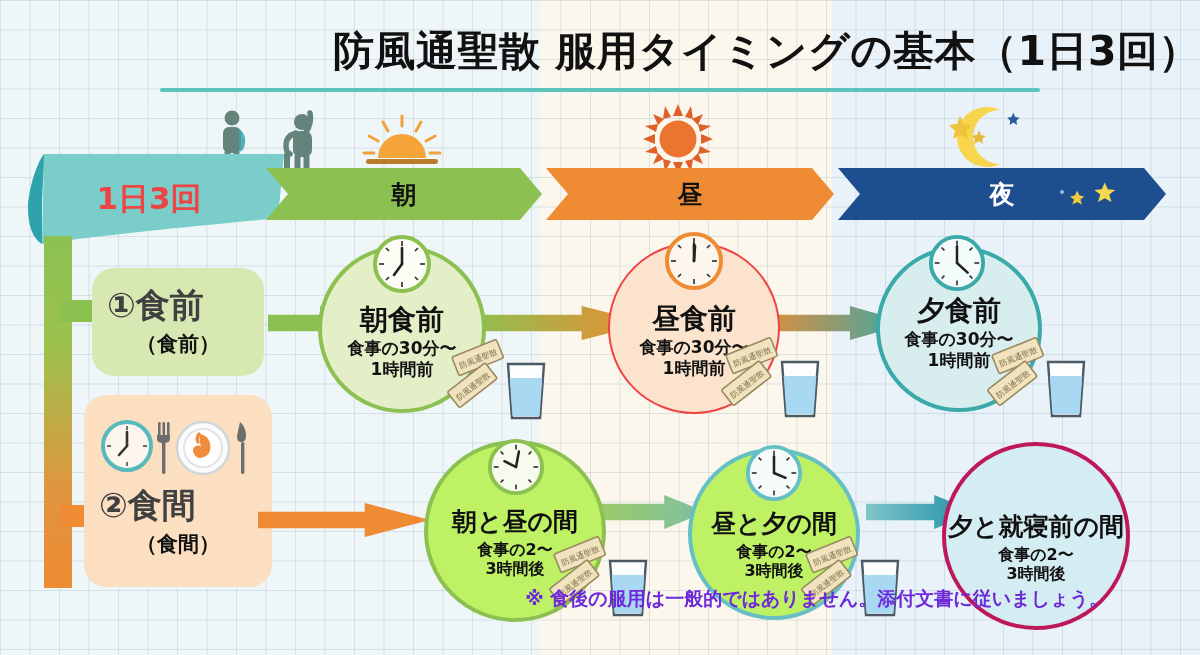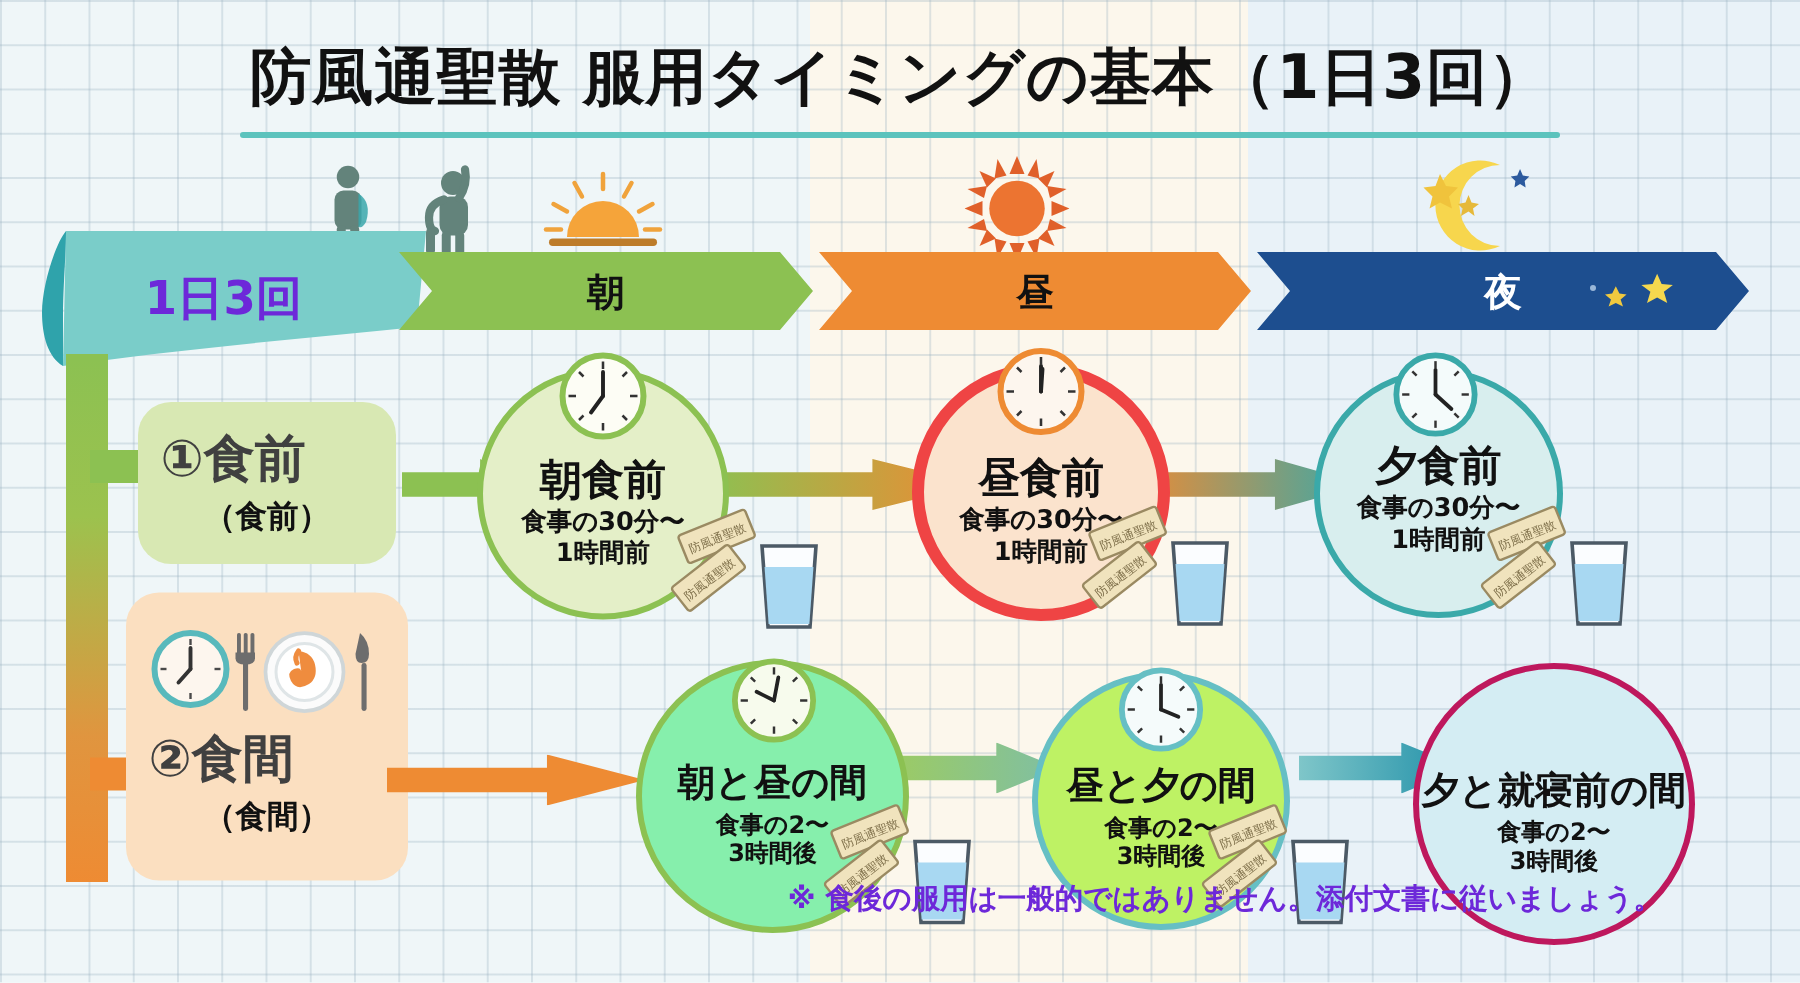--- a/index.html
+++ b/index.html
@@ -19,42 +19,42 @@
     position:absolute;inset:0;
     background-image:
       linear-gradient(to right, rgba(150,175,190,.30) 1px, transparent 1px),
       linear-gradient(to bottom, rgba(150,175,190,.30) 1px, transparent 1px);
     background-size:29.5px 29.5px;
     pointer-events:none;
   }
 
   
   .title{
-    position:absolute;left:0;right:0;top:24px;text-align:center;
+    position:absolute;left:0;right:0;top:24px;text-align:right;
     font-size:41px;font-weight:bold;color:#111;letter-spacing:.5px;
     white-space:nowrap;
   }
   .title-rule{
     position:absolute;left:160px;width:880px;top:88px;height:4px;
     background:#5cc3bd;border-radius:2px;
   }
 
   
   .person{position:absolute;}
 
   
   .icon-sunrise{position:absolute;left:358px;top:112px;width:88px;height:58px;}
   .icon-sun{position:absolute;left:643px;top:104px;width:70px;height:70px;}
   .icon-moon{position:absolute;left:934px;top:104px;width:92px;height:66px;}
 
   
   .ribbon{position:absolute;left:28px;top:152px;width:260px;height:98px;}
   .ribbon-text{
     position:absolute;left:64px;top:178px;width:170px;text-align:center;
-    font-size:31px;font-weight:bold;color:#6d28d9;z-index:6;
+    font-size:31px;font-weight:bold;color:#ef4444;z-index:6;
   }
 
   
   .chev{
     position:absolute;top:168px;height:52px;
     display:flex;align-items:center;justify-content:center;
     font-size:25px;font-weight:bold;
     clip-path:polygon(0 0, calc(100% - 22px) 0, 100% 50%, calc(100% - 22px) 100%, 0 100%, 22px 50%);
   }
   .chev-morning{left:266px;width:276px;background:#8cc152;color:#111;}
@@ -282,21 +282,21 @@
       <text x="40" y="22" font-size="8" fill="#7d6e49" text-anchor="middle">防風通聖散</text>
     </g>
     <g transform="rotate(-38 30 52)">
       <rect x="6" y="36" width="48" height="20" rx="2" fill="#f0e3bd" stroke="#9a8a62" stroke-width="1.6"></rect>
       <text x="30" y="50" font-size="8" fill="#7d6e49" text-anchor="middle">防風通聖散</text>
     </g>
     <path d="M62 26 h36 l-4 54 h-28z" fill="#fbfdff" stroke="#4c5a66" stroke-width="2.4"></path>
     <path d="M63.7 40 h32.6 l-2.7 38 h-27.2z" fill="#a8d8f2"></path>
   </svg>
 
-  <div class="circle" style="left:608px;top:242px;width:172px;height:172px;background:#fbe3cd;border:8px solid #ef4444;">
+  <div class="circle" style="left:608px;top:242px;width:172px;height:172px;background:#fbe3cd;border:2px solid #ef4444;">
     <div class="c-title" style="margin-top:26px;">昼食前</div>
     <div class="c-sub">
       <span>食事の30分〜</span><br>
       <span>1時間前</span>
     </div>
   </div>
   <svg class="clockwrap" style="left:664px;top:231px;" width="60" height="60" viewBox="0 0 60 60">
     <circle cx="30" cy="30" r="27" fill="#fdf6ee" stroke="#ee8b33" stroke-width="4"></circle>
     <g stroke="#333" stroke-width="1.7">
       <line x1="30" y1="7" x2="30" y2="12"></line>
@@ -356,21 +356,21 @@
       <text x="30" y="50" font-size="8" fill="#7d6e49" text-anchor="middle">防風通聖散</text>
     </g>
     <path d="M62 26 h36 l-4 54 h-28z" fill="#fbfdff" stroke="#4c5a66" stroke-width="2.4"></path>
     <path d="M63.7 40 h32.6 l-2.7 38 h-27.2z" fill="#a8d8f2"></path>
   </svg>
 
   <div class="arrow" style="left:258px;top:503px;width:172px;background:#ee8b33;"></div>
   <div class="arrow" style="left:596px;top:495px;width:110px;background:linear-gradient(to right,#9ccb64,#7fbfa4);"></div>
   <div class="arrow" style="left:866px;top:495px;width:110px;background:linear-gradient(to right,#7fc6c9,#1f8fa8);"></div>
 
-  <div class="circle" style="left:424px;top:440px;width:182px;height:182px;background:#86efac;border:4px solid #8cc152;">
+  <div class="circle" style="left:424px;top:440px;width:182px;height:182px;background:#bef264;border:4px solid #8cc152;">
     <div class="c-title sm" style="margin-top:26px;">朝と昼の間</div>
     <div class="c-sub sm">
       <span>食事の2〜</span><br>
       <span>3時間後</span>
     </div>
   </div>
   <svg class="clockwrap" style="left:487px;top:438px;" width="58" height="58" viewBox="0 0 60 60">
     <circle cx="30" cy="30" r="27" fill="#f7fbed" stroke="#8cc152" stroke-width="4"></circle>
     <g stroke="#333" stroke-width="1.7">
       <line x1="30" y1="7" x2="30" y2="12"></line>

